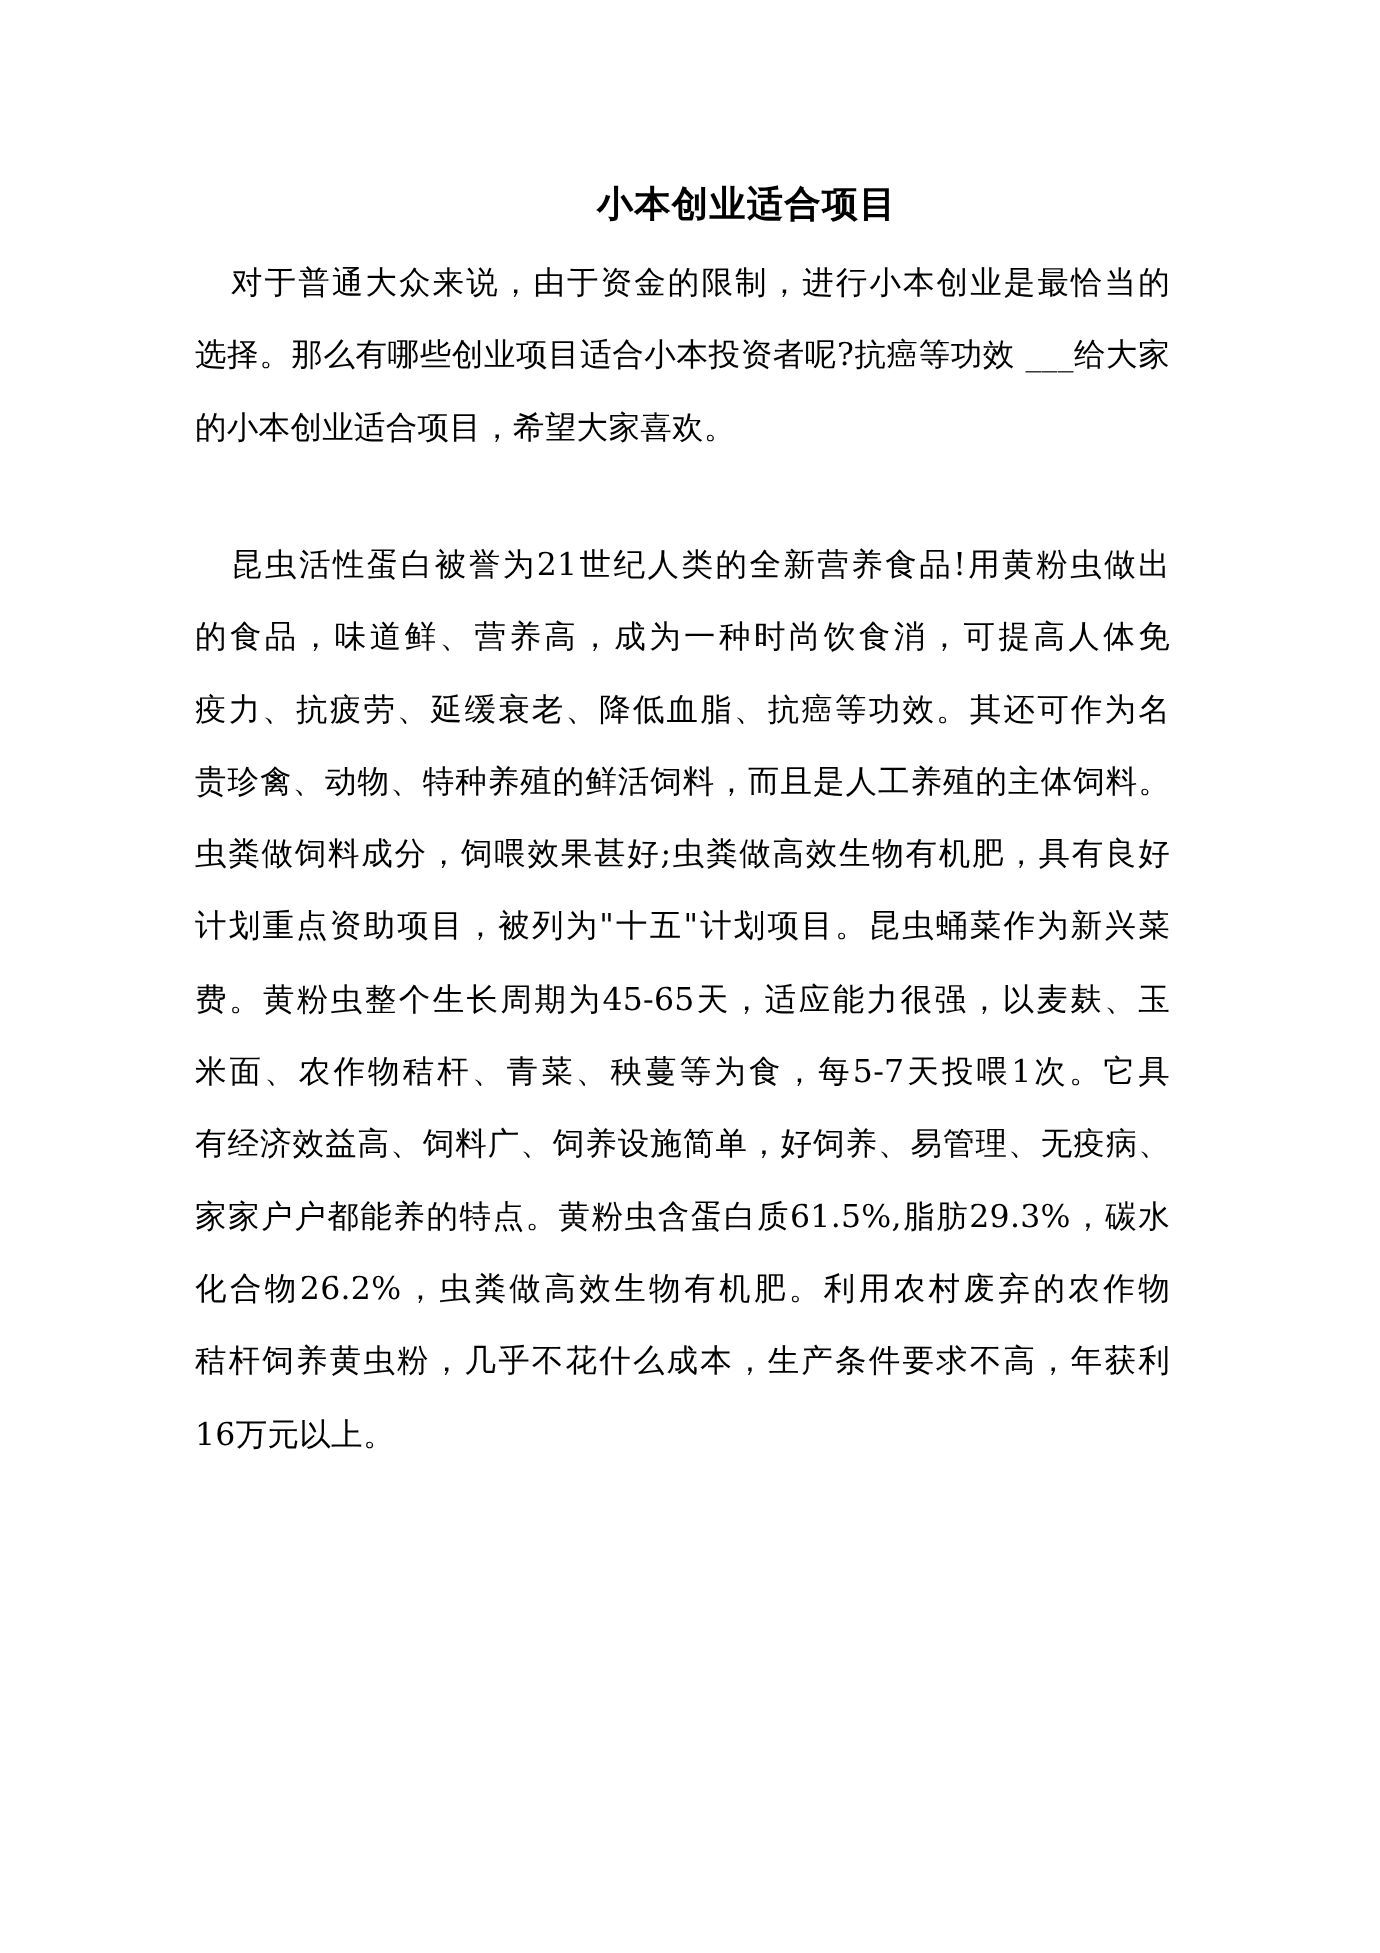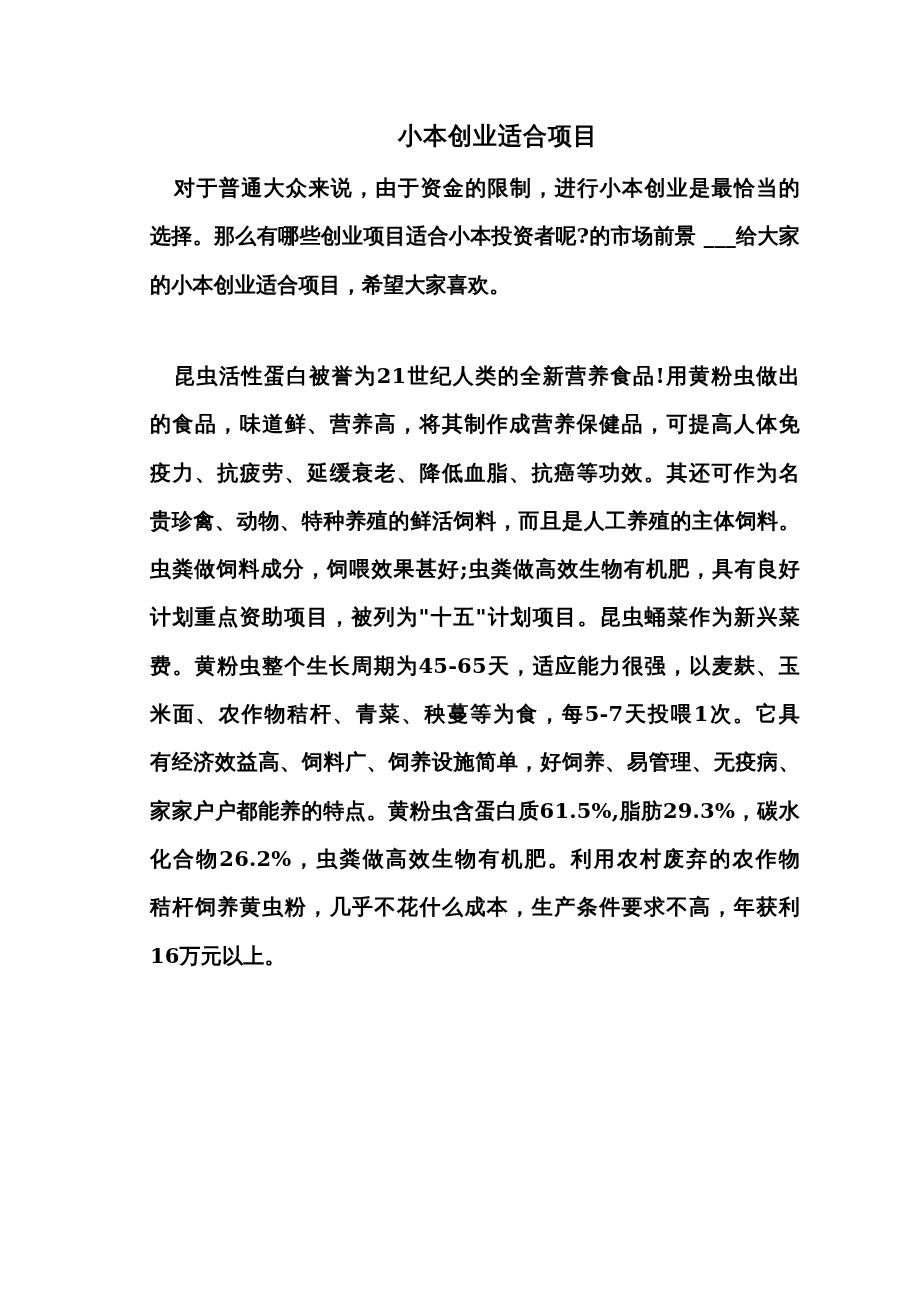--- a/index.html
+++ b/index.html
@@ -31,23 +31,22 @@
       text-align: center;
       font-size: 24px;
       font-weight: bold;
       line-height: 36px;
       letter-spacing: 1px;
       font-family: "DejaVu Sans", "Liberation Sans", sans-serif;
       margin-left: 38px;
     }
     .para {
       position: absolute;
-      left: 150px;
+      left: 130px;
       width: 650px;
-      font-weight: bold;
     }
     .line {
       height: 48.3px;
       line-height: 48.3px;
       font-size: 21px;
       white-space: nowrap;
       letter-spacing: 0.2px;
     }
     .line.indent {
       padding-left: 24px;
@@ -59,27 +58,27 @@
   </style>
 </head>
 <body>
 
 <div class="page">
 
   <div class="title">小本创业适合项目</div>
 
   <div class="para" style="top:164px;">
     <div class="line indent justify">对于普通大众来说，由于资金的限制，进行小本创业是最恰当的</div>
-    <div class="line justify">选择。那么有哪些创业项目适合小本投资者呢?的市场前景 ___给大家</div>
+    <div class="line justify">选择。那么有哪些创业项目适合小本投资者呢?抗癌等功效 ___给大家</div>
     <div class="line">的小本创业适合项目，希望大家喜欢。</div>
   </div>
 
   <div class="para" style="top:352px;">
     <div class="line indent justify">昆虫活性蛋白被誉为21世纪人类的全新营养食品!用黄粉虫做出</div>
-    <div class="line justify">的食品，味道鲜、营养高，将其制作成营养保健品，可提高人体免</div>
+    <div class="line justify">的食品，味道鲜、营养高，成为一种时尚饮食消，可提高人体免</div>
     <div class="line justify">疫力、抗疲劳、延缓衰老、降低血脂、抗癌等功效。其还可作为名</div>
     <div class="line justify">贵珍禽、动物、特种养殖的鲜活饲料，而且是人工养殖的主体饲料。</div>
     <div class="line justify">虫粪做饲料成分，饲喂效果甚好;虫粪做高效生物有机肥，具有良好</div>
     <div class="line justify">计划重点资助项目，被列为"十五"计划项目。昆虫蛹菜作为新兴菜</div>
     <div class="line justify">费。黄粉虫整个生长周期为45-65天，适应能力很强，以麦麸、玉</div>
     <div class="line justify">米面、农作物秸杆、青菜、秧蔓等为食，每5-7天投喂1次。它具</div>
     <div class="line justify">有经济效益高、饲料广、饲养设施简单，好饲养、易管理、无疫病、</div>
     <div class="line justify">家家户户都能养的特点。黄粉虫含蛋白质61.5%,脂肪29.3%，碳水</div>
     <div class="line justify">化合物26.2%，虫粪做高效生物有机肥。利用农村废弃的农作物</div>
     <div class="line justify">秸杆饲养黄虫粉，几乎不花什么成本，生产条件要求不高，年获利</div>

